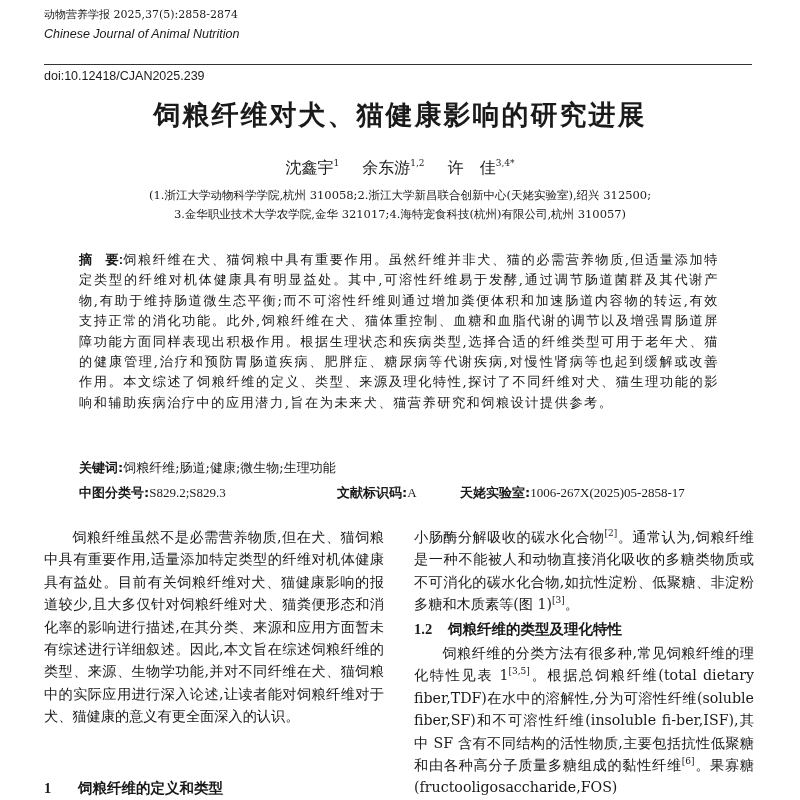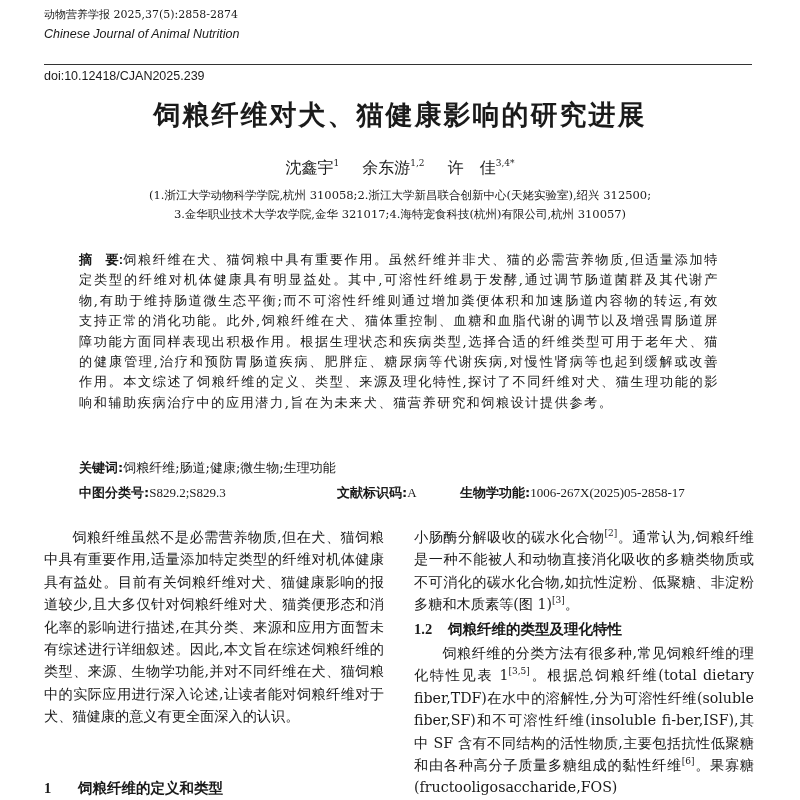--- a/index.html
+++ b/index.html
@@ -62,21 +62,21 @@
   <span class="label">关键词:</span><span>饲粮纤维;肠道;健康;微生物;生理功能</span>
 </div>
 
 <div class="abs clc clc1">
   <span class="label">中图分类号:</span><span>S829.2;S829.3</span>
 </div>
 <div class="abs clc clc2">
   <span class="label">文献标识码:</span><span>A</span>
 </div>
 <div class="abs clc clc3">
-  <span class="label">生物学功能:</span><span>1006-267X(2025)05-2858-17</span>
+  <span class="label">天姥实验室:</span><span>1006-267X(2025)05-2858-17</span>
 </div>
 
 <div class="col col-left">
   <p class="indent">饲粮纤维虽然不是必需营养物质,但在犬、猫饲粮中具有重要作用,适量添加特定类型的纤维对机体健康具有益处。目前有关饲粮纤维对犬、猫健康影响的报道较少,且大多仅针对饲粮纤维对犬、猫粪便形态和消化率的影响进行描述,在其分类、来源和应用方面暂未有综述进行详细叙述。因此,本文旨在综述饲粮纤维的类型、来源、生物学功能,并对不同纤维在犬、猫饲粮中的实际应用进行深入论述,让读者能对饲粮纤维对于犬、猫健康的意义有更全面深入的认识。</p>
 </div>
 
 <div class="abs heading h1">
   <span class="num">1</span><span>饲粮纤维的定义和类型</span>
 </div>
 

